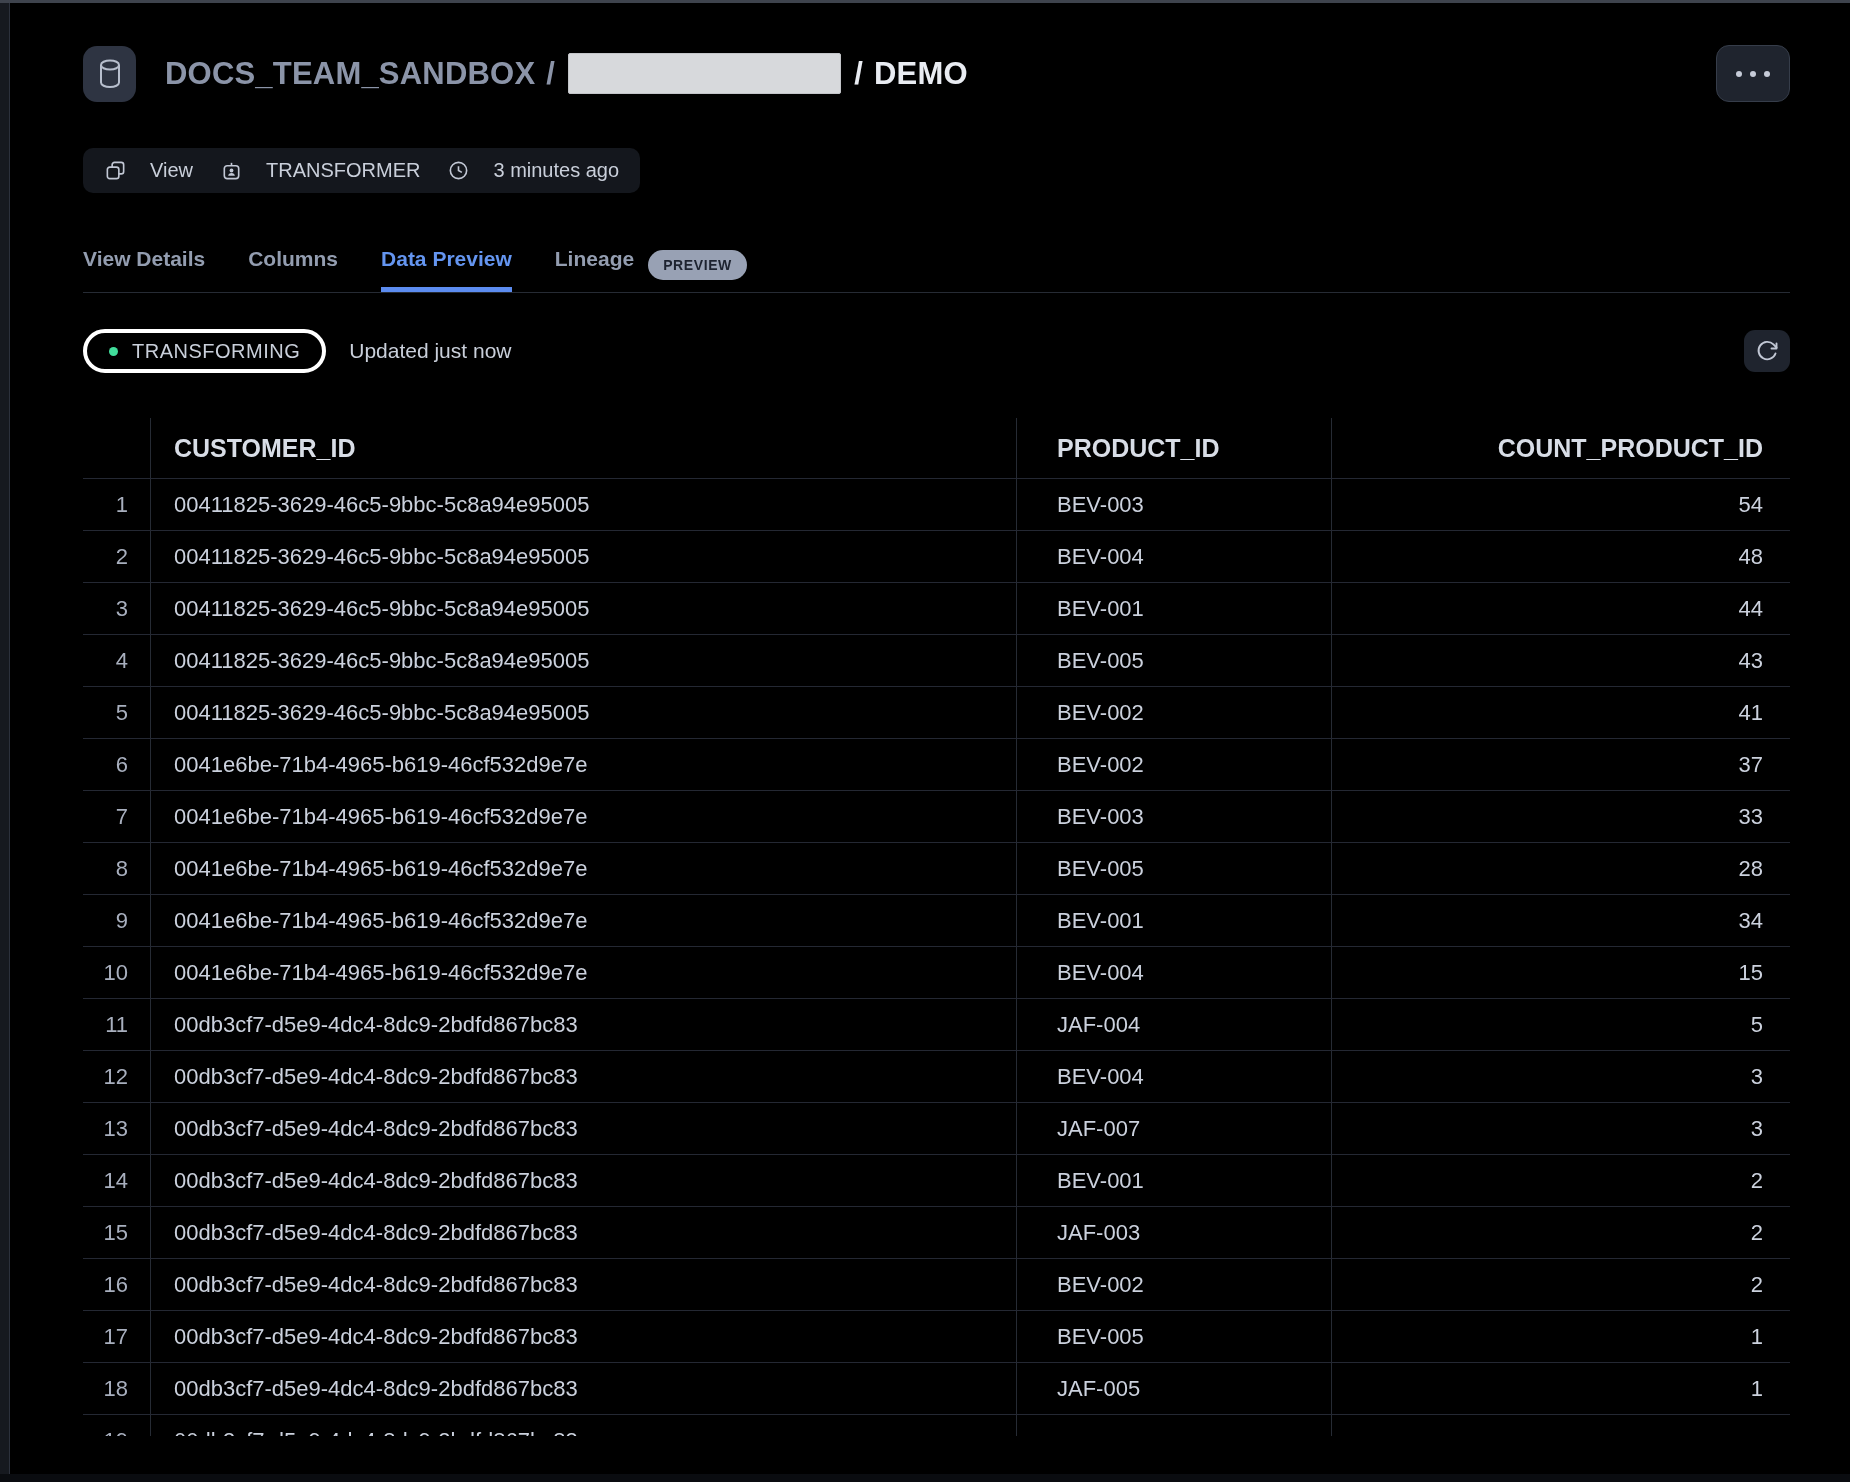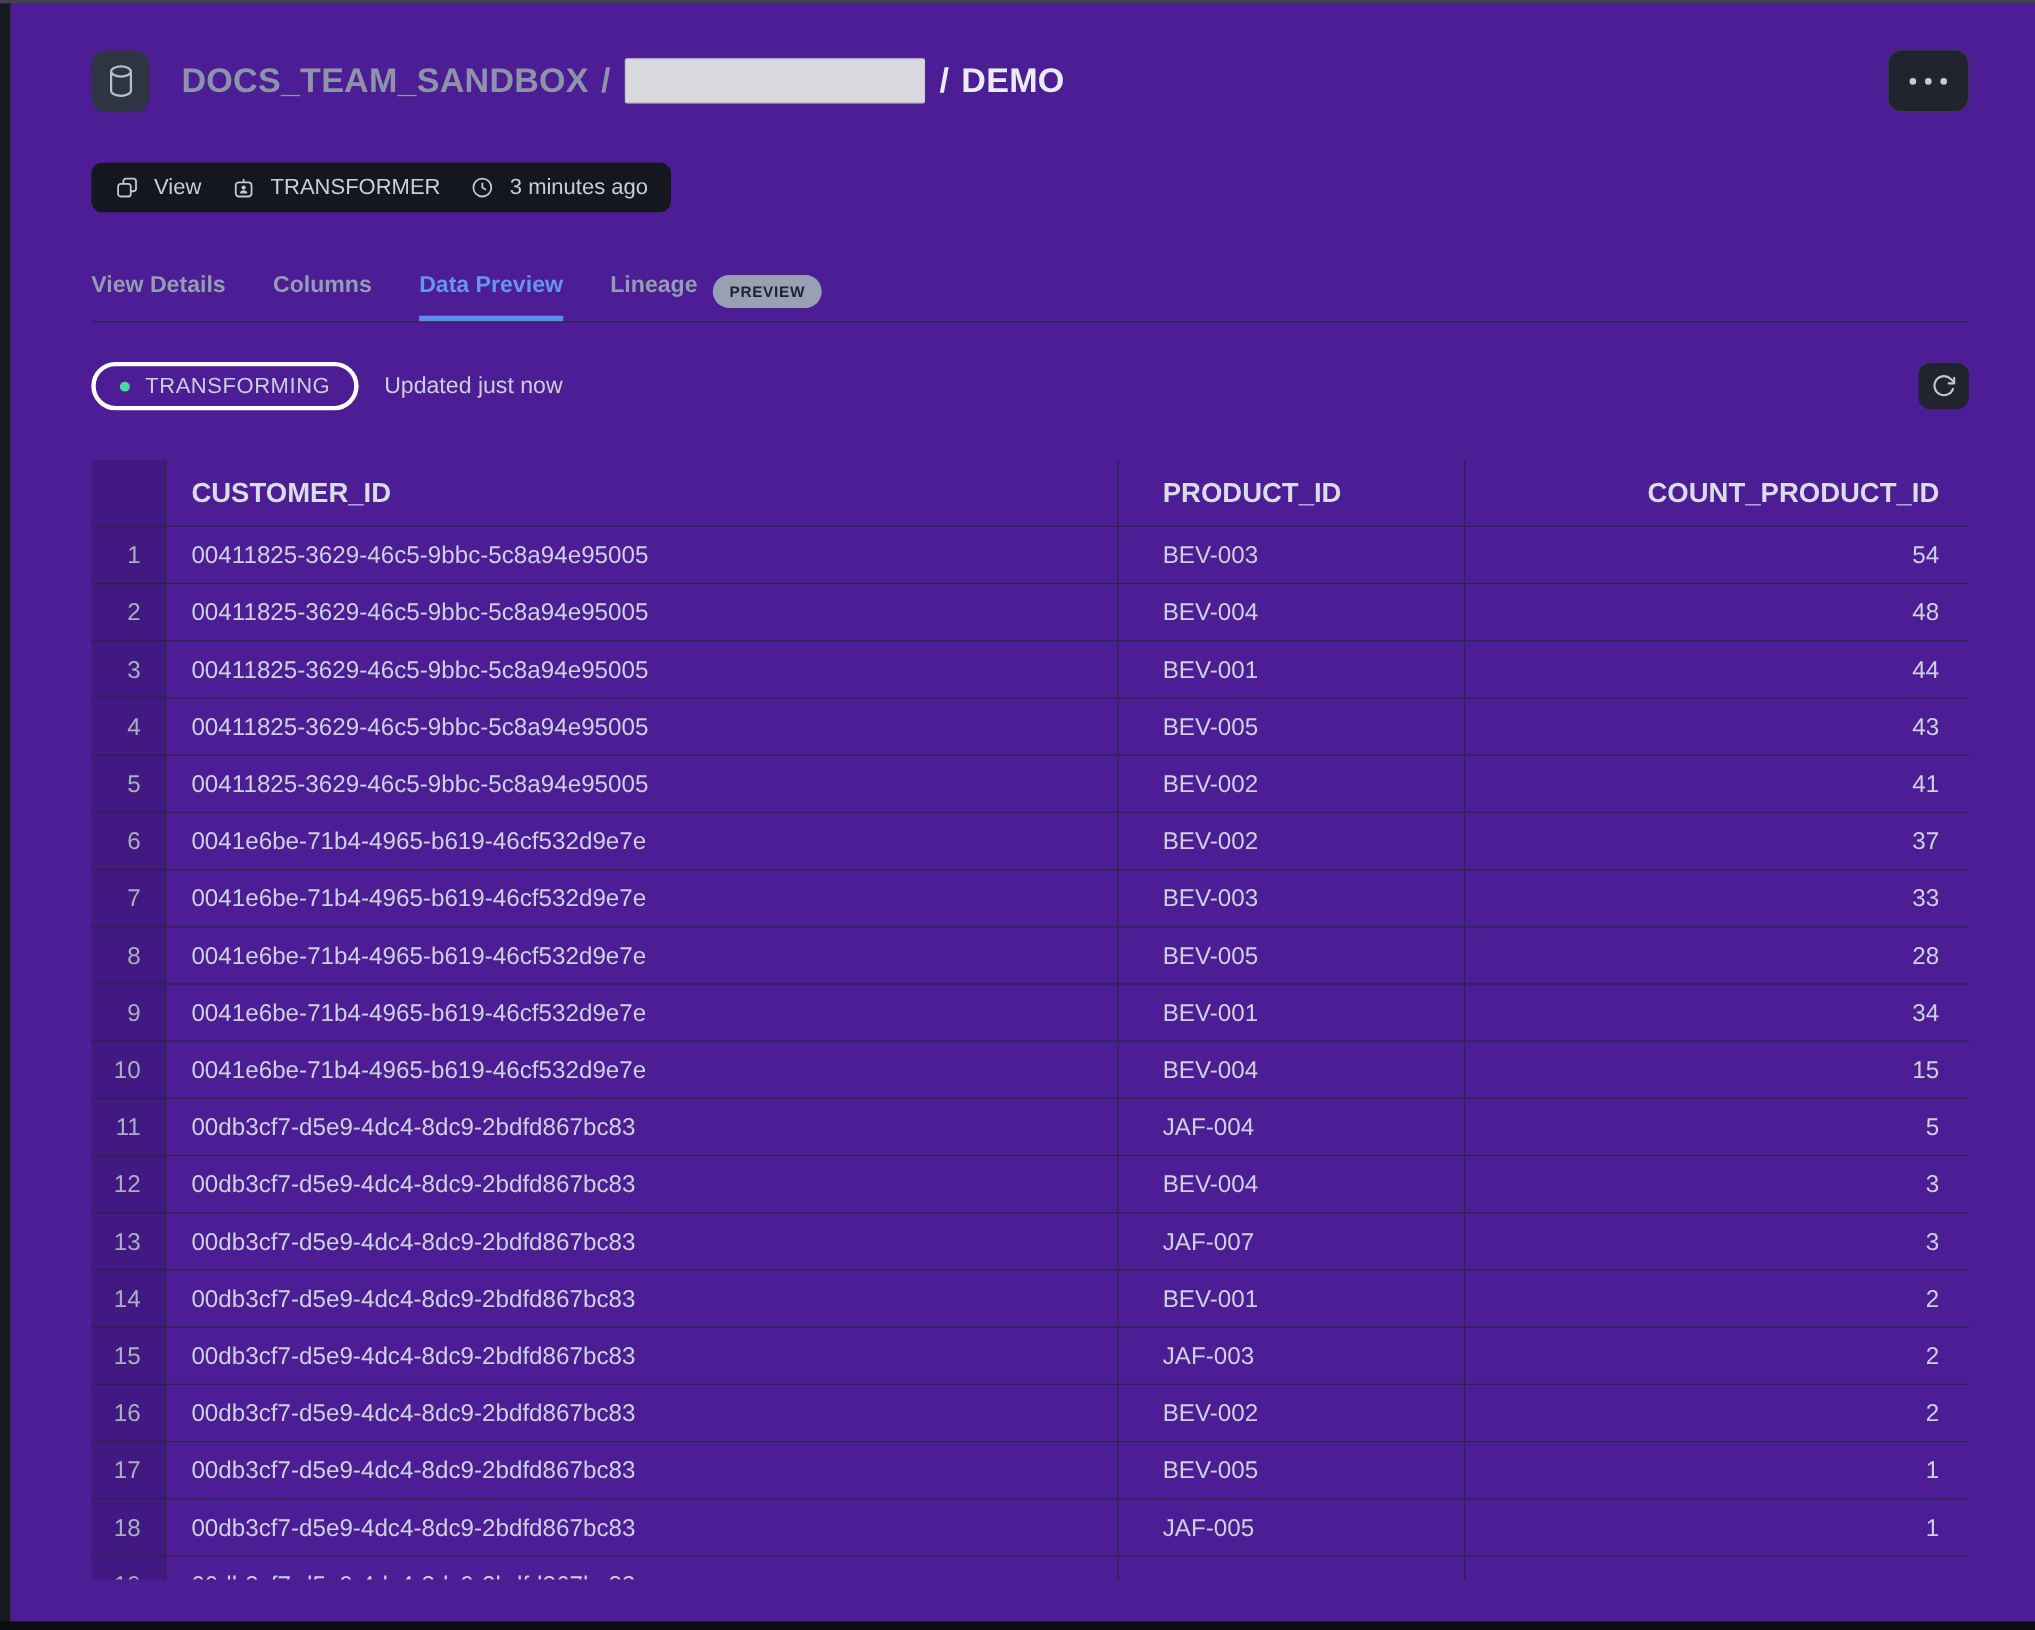--- a/index.html
+++ b/index.html
@@ -1,19 +1,19 @@
 <!DOCTYPE html>
 <html><head>
 <meta charset="utf-8">
 <style>
   * { margin:0; padding:0; box-sizing:border-box; }
   html,body { background:#101216; }
   #app {
     position:relative; width:1850px; height:1482px;
-    background:#4c1d95; overflow:hidden;
+    background:#000000; overflow:hidden;
     font-family:"Liberation Sans","DejaVu Sans",sans-serif;
     color:#cbd1dd;
   }
   .top-edge { position:absolute; top:0; left:0; right:0; height:3px; background:#3e434d; }
   .left-rail { position:absolute; top:3px; left:0; bottom:0; width:10px; background:#16191f; border-right:1px solid #2c313c; }
   .bottom-edge { position:absolute; bottom:0; left:0; right:0; height:8px; background:#0a0c10; }
 
   .content { position:absolute; left:83px; top:0; width:1707px; }
 
   
@@ -21,21 +21,21 @@
   .db-tile { width:53px; height:56px; border-radius:14px; background:#2e3442; display:flex; align-items:center; justify-content:center; flex:none; }
   .title { margin-left:29px; font-size:31px; font-weight:bold; letter-spacing:.2px; display:flex; align-items:center; white-space:nowrap; }
   .title .gray { color:#8b94a8; }
   .redacted { display:inline-block; width:273px; height:41px; background:#d7d9dc; border:1px solid #c3c5c9; border-radius:2px; margin:0 13px; }
   .title .white { color:#e9ecf2; }
   .more-btn { margin-left:auto; width:74px; height:57px; border-radius:13px; background:#1f242e; border:1px solid #363d4a; display:flex; align-items:center; justify-content:center; gap:8px; cursor:pointer; }
   .more-btn .dot { width:6px; height:6px; border-radius:50%; background:#c6cbd8; }
 
   
   .meta-pill { display:inline-flex; align-items:center; gap:27px; background:#14171d; border-radius:10px; padding:11px 21px; margin-top:46px; }
-  .meta-item { display:flex; align-items:flex-end; gap:13px; color:#c9cfda; font-size:20px; white-space:nowrap; }
+  .meta-item { display:flex; align-items:flex-end; gap:23px; color:#c9cfda; font-size:20px; white-space:nowrap; }
   .meta-item svg { flex:none; }
 
   
   .tabs { display:flex; align-items:flex-end; margin-top:54px; border-bottom:1px solid #262b34; width:100%; }
   .tab { font-size:21px; font-weight:bold; color:#939db0; padding-bottom:21px; cursor:pointer; white-space:nowrap; }
   .tab + .tab { margin-left:43px; }
   .tab.active { color:#6495f0; border-bottom:5px solid #5c8cf0; padding-bottom:16px; }
   .preview-badge { background:#98a1b4; color:#1d2330; font-size:14px; font-weight:bold; letter-spacing:.6px; border-radius:999px; padding:7px 15px; margin-left:14px; margin-bottom:12px; }
 
   

